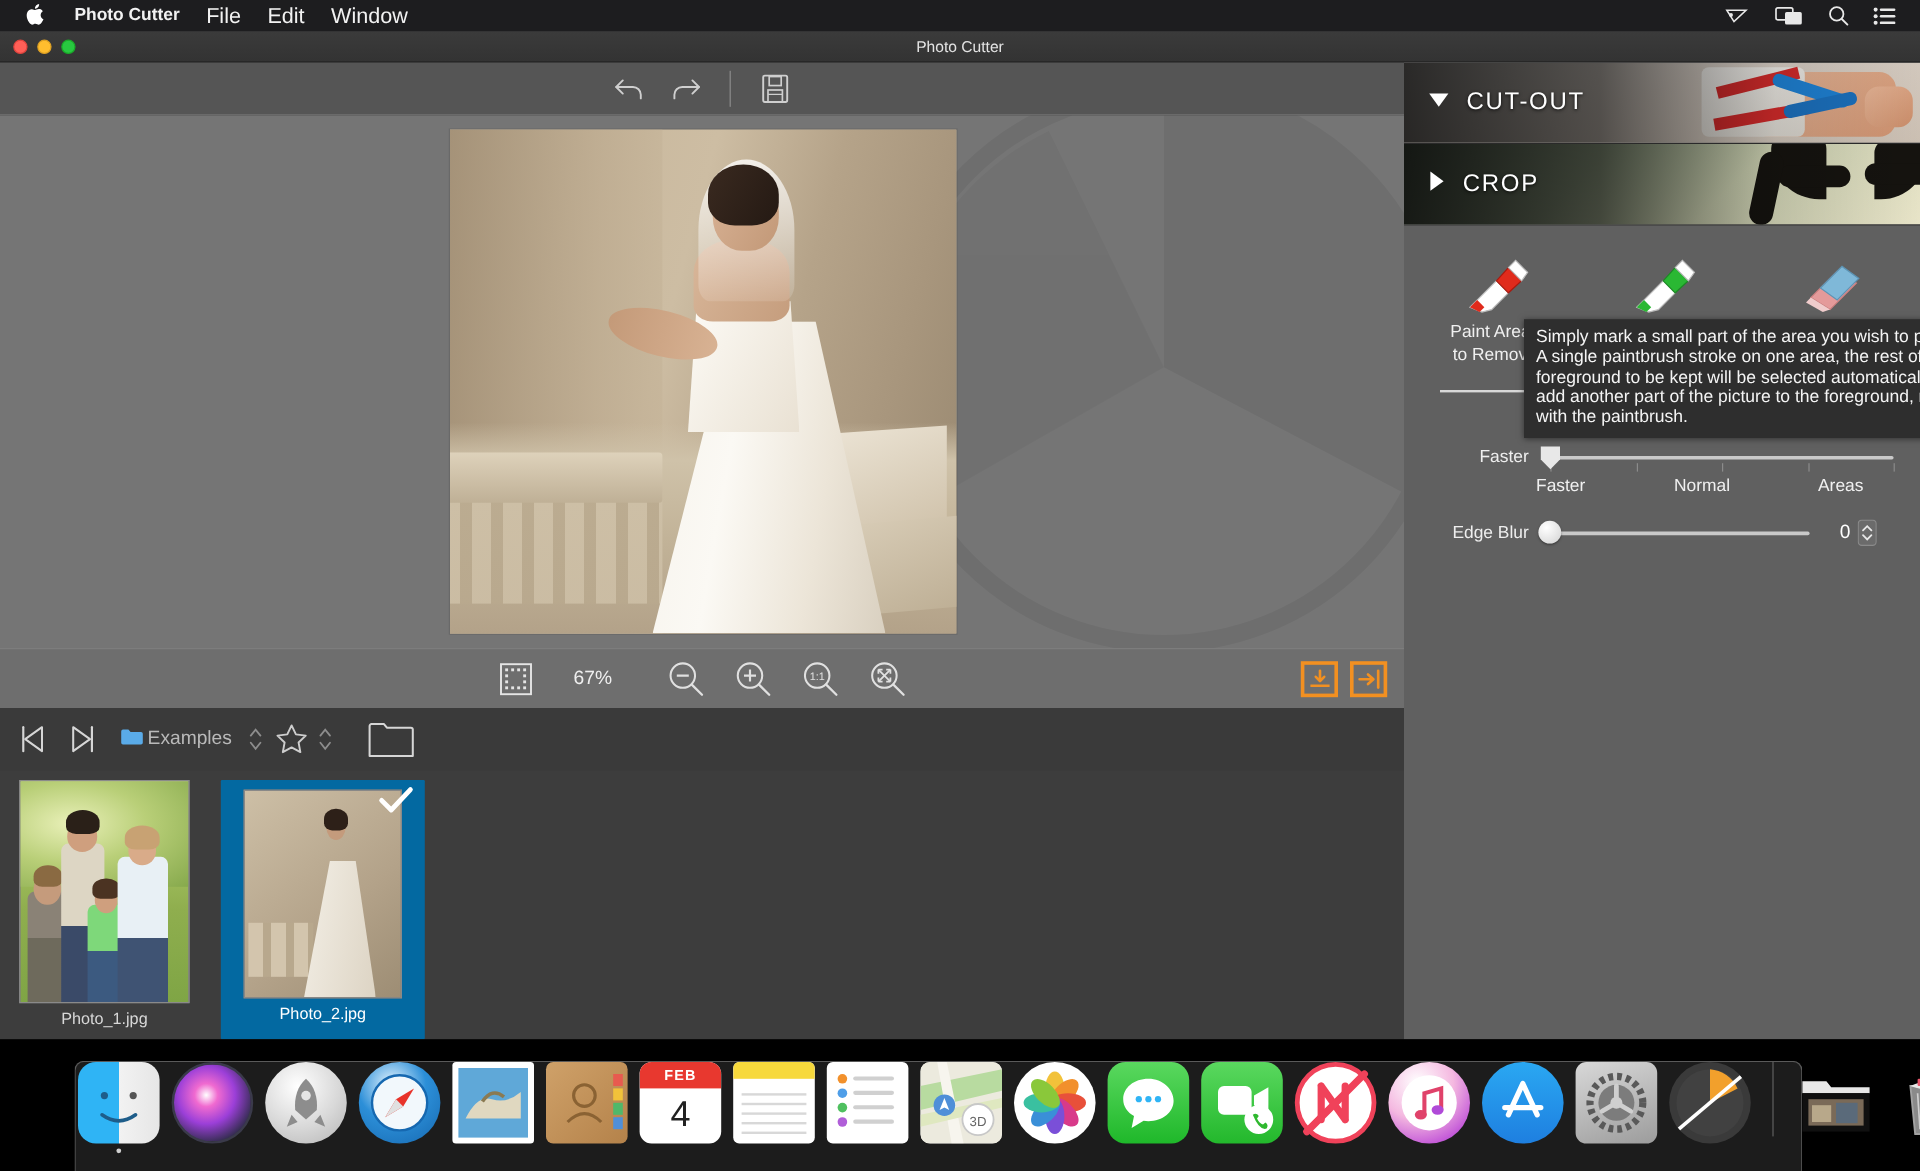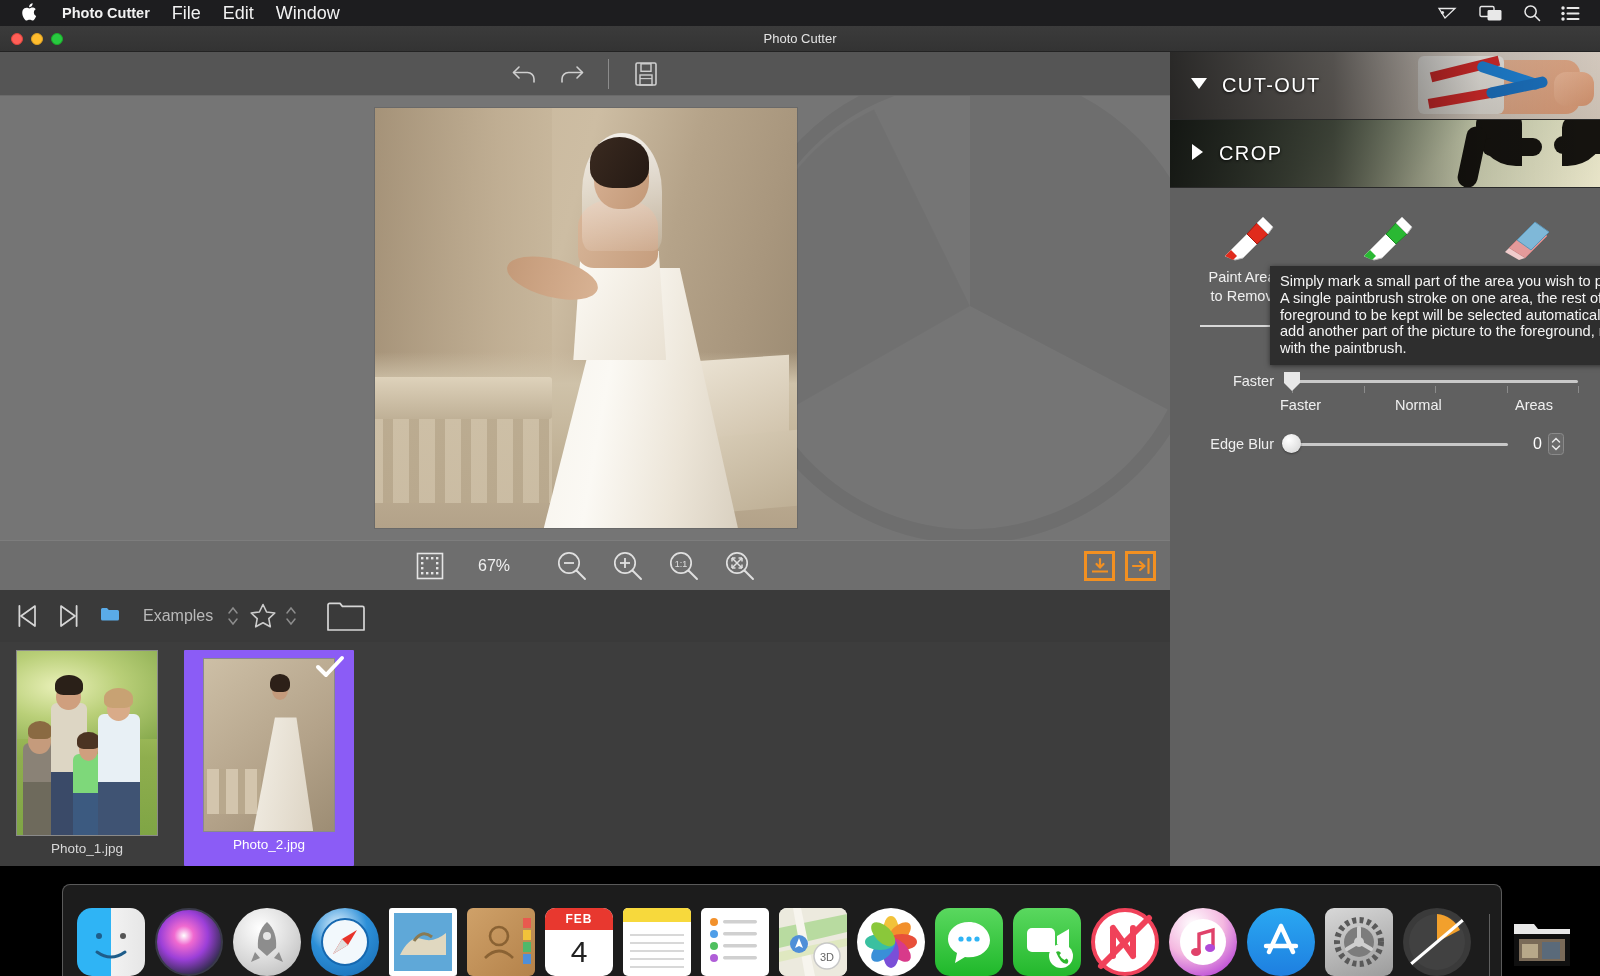--- a/index.html
+++ b/index.html
@@ -174,31 +174,31 @@
     background: #2e2e2e; color: #f5f5f5; font-size: 14.6px; line-height: 16.8px;
     padding: 7px 9px 8px 10px; z-index: 40; box-shadow: 0 1px 5px rgba(0,0,0,.5);
   }
 
   
   .browserbar {
     position: absolute; top: 590px; left: 0; width: 1170px; height: 52px;
     background: #3a3a3a; display: flex; align-items: center; padding-left: 8px; gap: 0; z-index: 20;
   }
   .bb-btn { width: 40px; height: 40px; display:flex; align-items:center; justify-content:center; cursor: default; }
-  .folder-chip { display: flex; align-items: center; gap: 23px; margin-left: 12px; }
+  .folder-chip { display: flex; align-items: center; gap: 3px; margin-left: 12px; }
   .folder-name { color: #b9b9b9; font-size: 16px; }
   .arrow-stack { display:flex; flex-direction:column; align-items:center; margin-left: 14px; }
 
   
   .filmstrip {
     position: absolute; top: 642px; left: 0; width: 1170px; height: 224px;
     background: #3d3d3d; display: flex; gap: 26px; padding: 8px 0 0 16px; z-index: 20;
   }
   .thumb { width: 142px; display: flex; flex-direction: column; align-items: center; cursor: default; }
-  .thumb.sel { width: 170px; background: #8b5cf6; padding-top: 8px; border-radius: 1px; position: relative; }
+  .thumb.sel { width: 170px; background: #0369a1; padding-top: 8px; border-radius: 1px; position: relative; }
   .thumb-img { width: 142px; height: 186px; background: #777; border: 1px solid #8a8a8a; overflow: hidden; position: relative; }
   .thumb.sel .thumb-img { width: 132px; height: 174px; margin: 0 auto; }
   .thumb-label { color: #d8d8d8; font-size: 13.5px; margin-top: 5px; }
   .thumb.sel .thumb-label { color: #fff; }
   .check { position: absolute; right: 9px; top: 5px; z-index: 5; }
 
   
   .fam-sky { position:absolute; inset:0; background: linear-gradient(180deg,#cfe08a 0%,#a8c463 30%,#8fae4e 58%,#7fa545 100%); }
   .fam-blur { position:absolute; left:0; top:0; width:100%; height:48%;
      background: radial-gradient(ellipse at 30% 40%, #e9f0b8 0%, #b9cf78 45%, #86a94c 100%); }
@@ -217,21 +217,21 @@
      background: repeating-linear-gradient(90deg,#d3c5ad 0 12px,#b8a88d 12px 19px); }
 
   
   .dock {
     position: absolute; left: 0; bottom: 0; width: 1600px; height: 110px;
     background: #000; z-index: 55;
   }
   .dock-inner {
     position: absolute; left: 62px; bottom: 0; width: 1440px; height: 92px;
     background: rgba(30,30,30,0.94); border: 1px solid #5a5a5a; border-bottom: none;
-    border-radius: 8px 8px 0 0; display: flex; align-items: flex-end; gap: 10px; padding: 0 14px;
+    border-radius: 8px 8px 0 0; display: flex; align-items: flex-start; gap: 10px; padding: 0 2px;
   }
   .dock-icon { width: 68px; height: 68px; border-radius: 15px; position: relative; flex: none; }
   .dock-dot { position:absolute; bottom:-8px; left:50%; transform:translateX(-50%);
      width:4px; height:4px; border-radius:50%; background:#d0d0d0; }
   .dock-sep { width: 1px; height: 62px; background: #5f5f5f; margin: 0 8px; flex: none; }
 </style>
 </head>
 <body>
 
 <div class="menubar">

